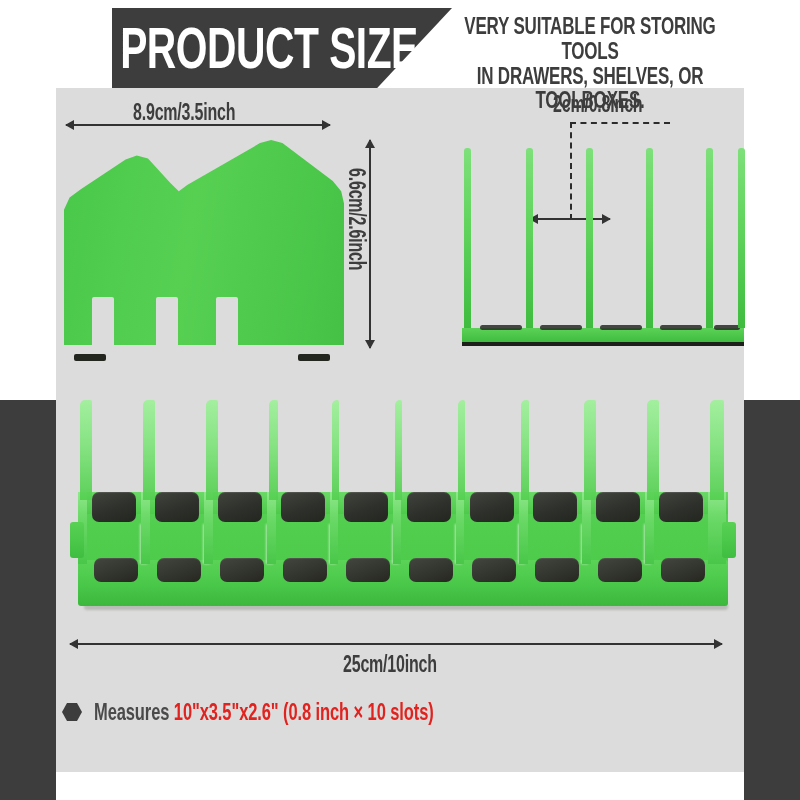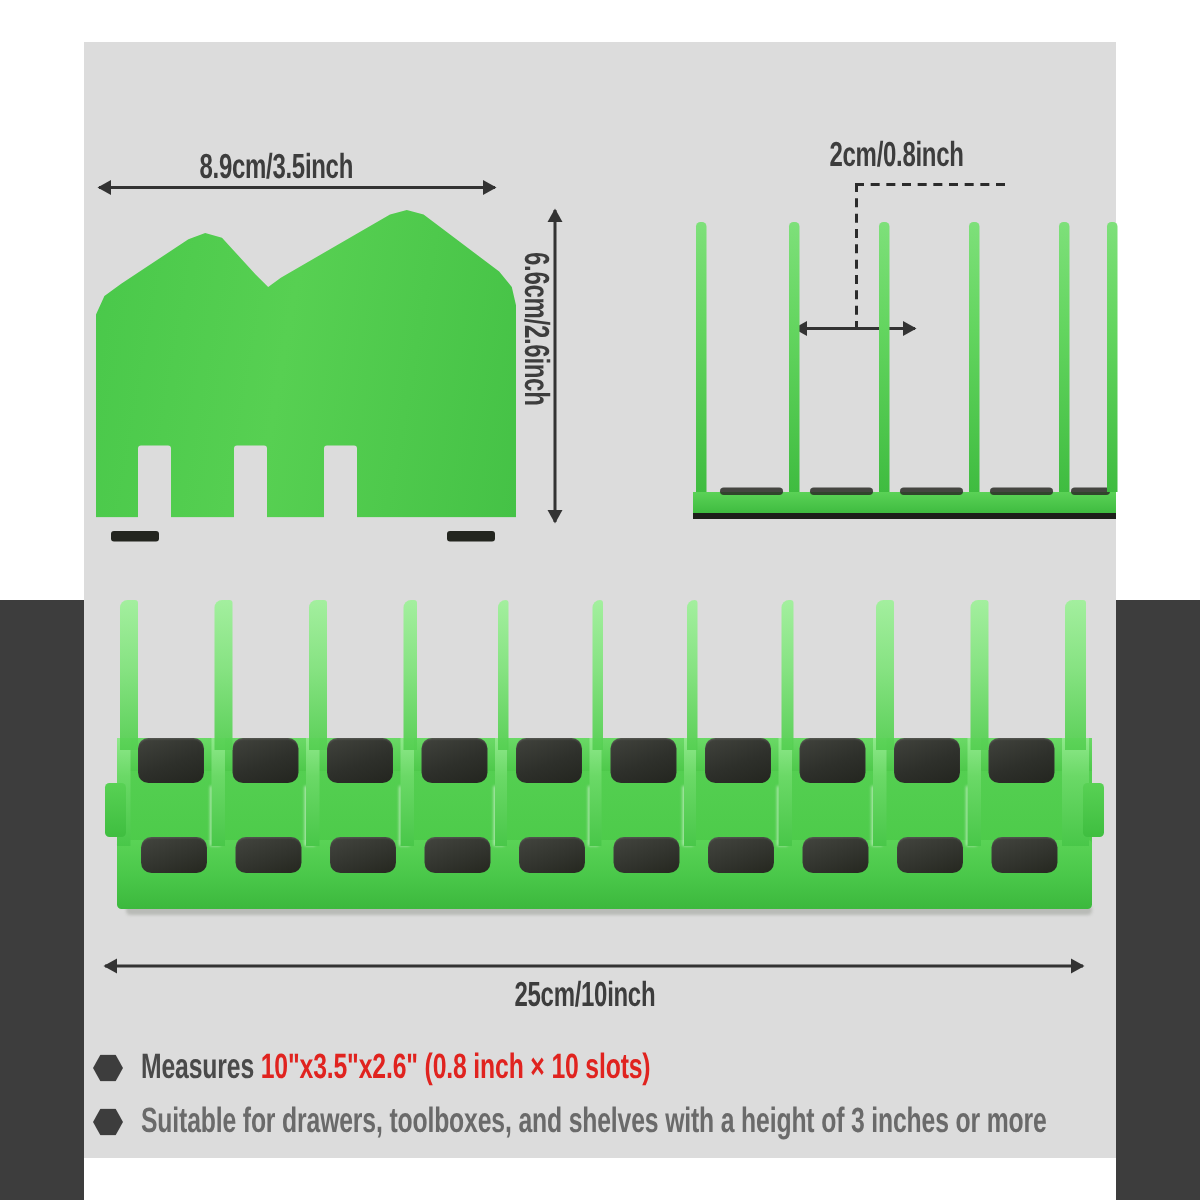--- a/index.html
+++ b/index.html
@@ -206,20 +206,29 @@
 <body>
 
 <div id="stage">
 
   <div class="plate-gray"></div>
   <div class="white-top-left"></div>
   <div class="white-top-right"></div>
   <div class="bar-dark-left"></div>
   <div class="bar-dark-right"></div>
 
+  <div class="header">
+    <div class="hdr-white"></div>
+    <div class="hdr-dark"></div>
+    <div class="hdr-title">PRODUCT SIZE</div>
+    <div class="hdr-sub">
+      <span>VERY SUITABLE FOR STORING TOOLS</span>
+      <span>IN DRAWERS, SHELVES, OR TOOLBOXES.</span>
+    </div>
+  </div>
 
   <div class="dim-label" style="left:133px;top:100px;transform-origin:left top;">8.9cm/3.5inch</div>
   <div class="arrow-h" style="left:66px;top:124px;width:264px;"></div>
 
   <div style="position:absolute;left:349px;top:140px;width:60px;height:215px;">
     <div class="arrow-v" style="left:20px;top:0px;height:208px;"></div>
     <div class="dim-label" style="left:20px;top:28px;transform:rotate(90deg) scale(1,1.45);transform-origin:left top;">6.6cm/2.6inch</div>
   </div>
 
   <div id="fig1">
@@ -330,19 +339,15 @@
   </div>
 
   <div class="arrow-h" style="left:70px;top:643px;width:652px;"></div>
   <div class="dim-label" style="left:343px;top:652px;transform-origin:left top;">25cm/10inch</div>
 
   <div class="bullets">
     <div class="bullet-row">
       <div class="hexmark"></div>
       <div class="btext dark"><span>Measures </span><span class="red">10"x3.5"x2.6" (0.8 inch × 10 slots)</span></div>
     </div>
-    <div class="bullet-row">
-      <div class="hexmark"></div>
-      <div class="btext">Suitable for drawers, toolboxes, and shelves with a height of 3 inches or more</div>
-    </div>
   </div>
 
 </div>
 
 </body></html>

